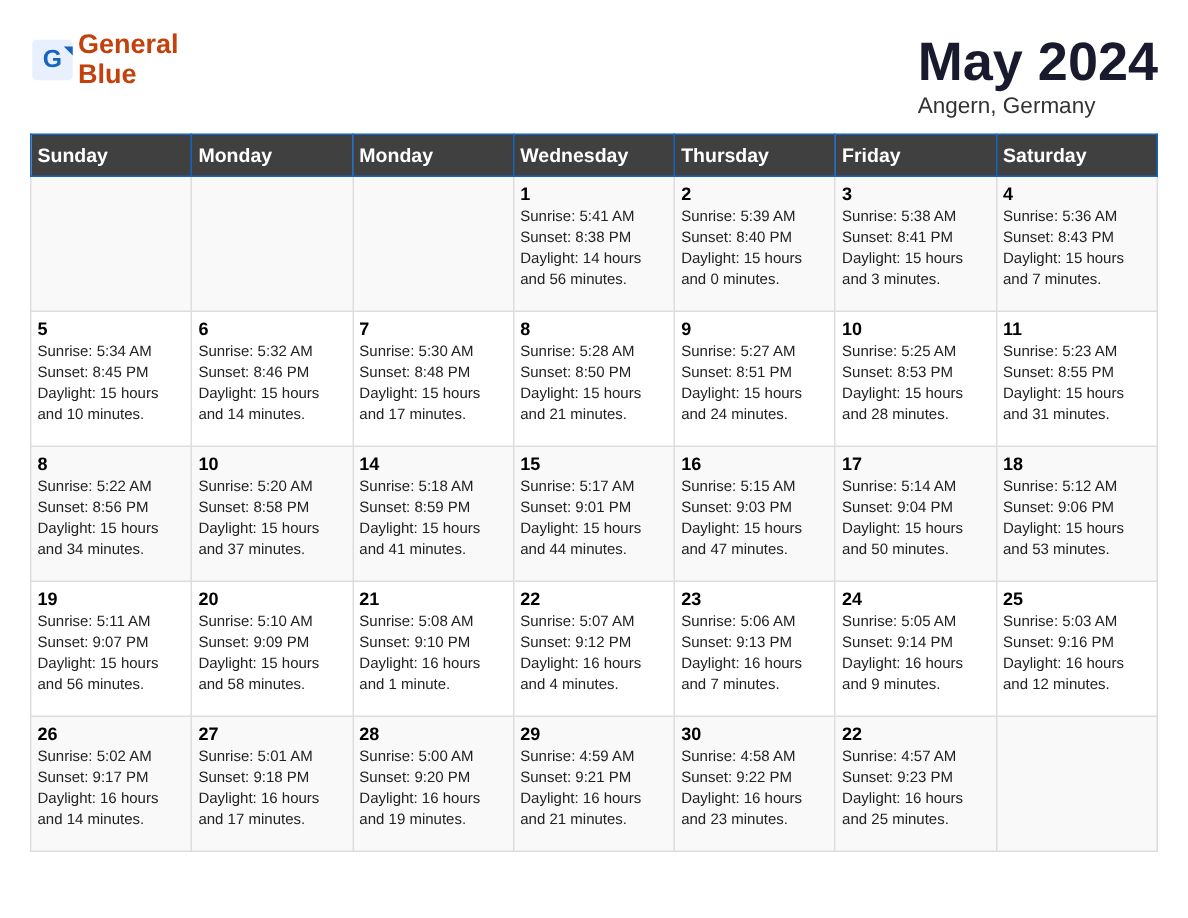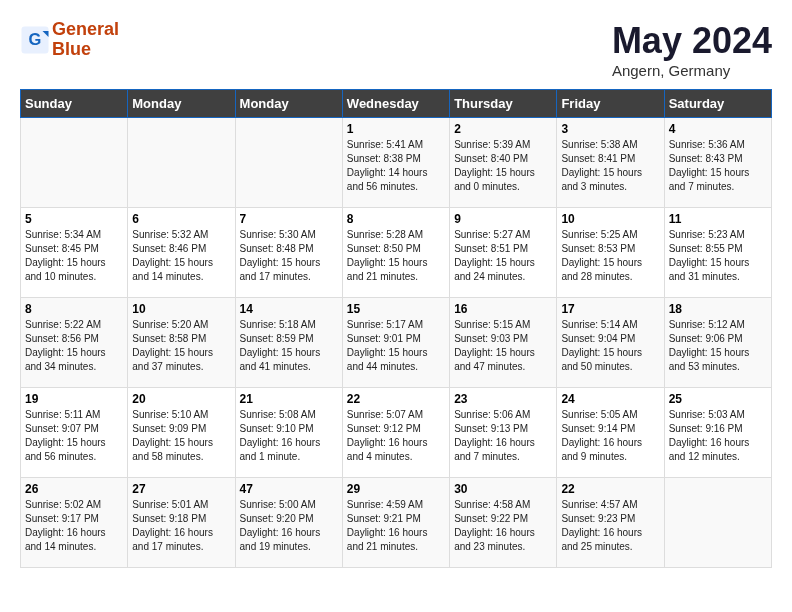--- a/index.html
+++ b/index.html
@@ -245,21 +245,21 @@
       <tr class="week-row">
         <td>
           <div class="day-number">26</div>
           <div class="day-info">Sunrise: 5:02 AM<br>Sunset: 9:17 PM<br>Daylight: 16 hours<br>and 14 minutes.</div>
         </td>
         <td>
           <div class="day-number">27</div>
           <div class="day-info">Sunrise: 5:01 AM<br>Sunset: 9:18 PM<br>Daylight: 16 hours<br>and 17 minutes.</div>
         </td>
         <td>
-          <div class="day-number">47</div>
+          <div class="day-number">28</div>
           <div class="day-info">Sunrise: 5:00 AM<br>Sunset: 9:20 PM<br>Daylight: 16 hours<br>and 19 minutes.</div>
         </td>
         <td>
           <div class="day-number">29</div>
           <div class="day-info">Sunrise: 4:59 AM<br>Sunset: 9:21 PM<br>Daylight: 16 hours<br>and 21 minutes.</div>
         </td>
         <td>
           <div class="day-number">30</div>
           <div class="day-info">Sunrise: 4:58 AM<br>Sunset: 9:22 PM<br>Daylight: 16 hours<br>and 23 minutes.</div>
         </td>

